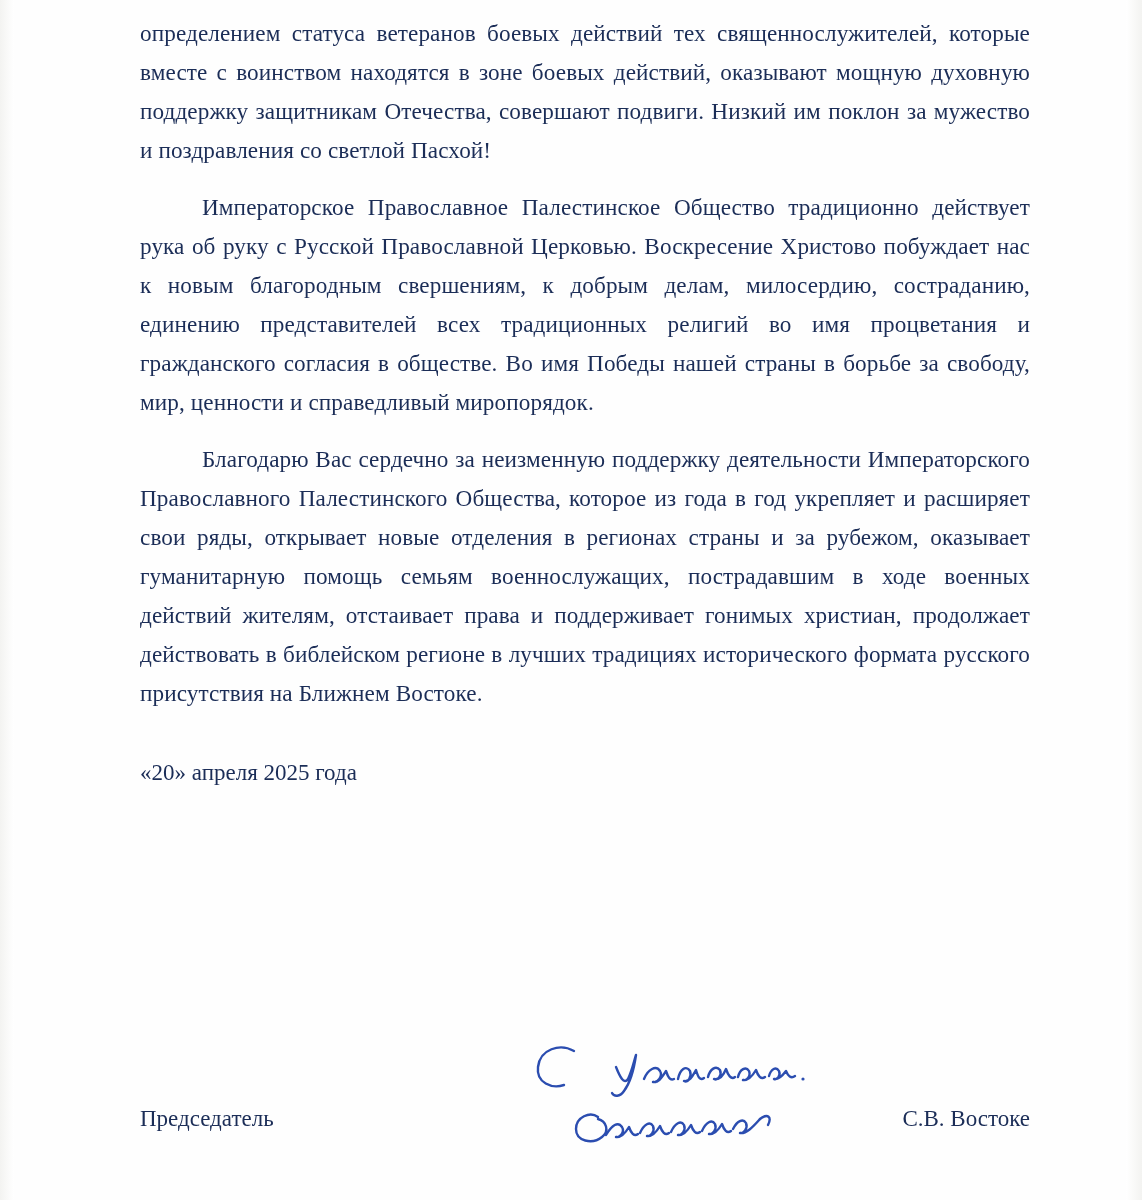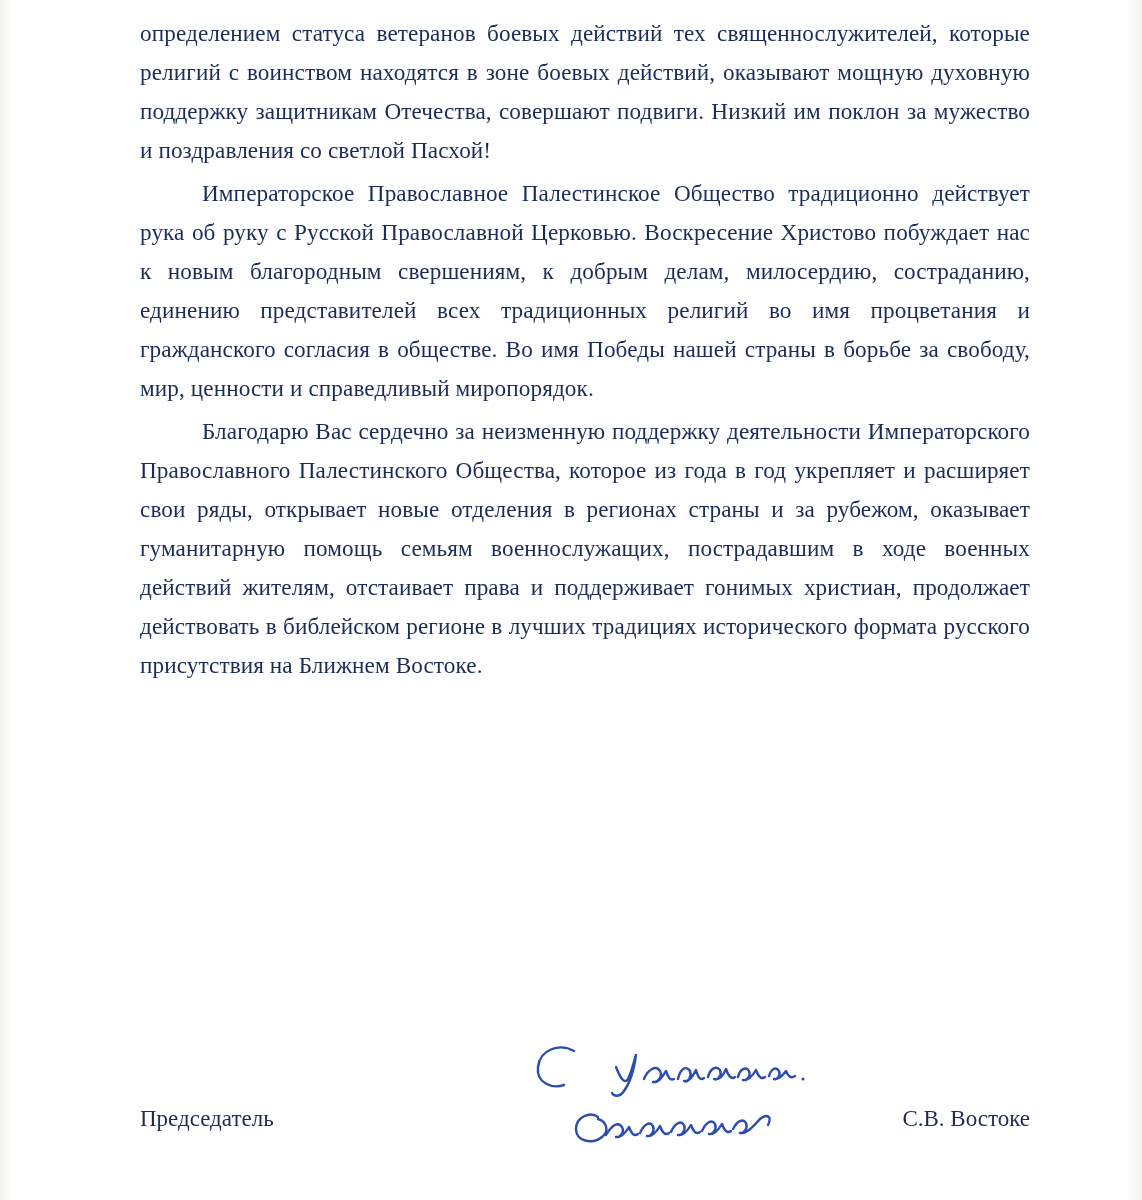--- a/index.html
+++ b/index.html
@@ -34,21 +34,21 @@
     text-align: justify;
     text-justify: inter-word;
     color: #1b2d57;
     margin: 0 0 0 0;
     letter-spacing: 0.1px;
   }
   .para.indent {
     text-indent: 62px;
   }
   .para + .para {
-    margin-top: 4px;
+    margin-top: 18px;
   }
   .date-line {
     font-size: 23px;
     line-height: 36px;
     color: #1b2d57;
     margin-top: 42px;
   }
   .signature-block {
     position: absolute;
     left: 140px;
@@ -100,23 +100,24 @@
 </style>
 </head>
 <body>
 
 <div class="page">
 
   <div class="scan-edge-left"></div>
   <div class="scan-edge-right"></div>
 
   <div class="doc-body">
-    <p class="para">определением статуса ветеранов боевых действий тех священнослужителей, которые религий с воинством находятся в зоне боевых действий, оказывают мощную духовную поддержку защитникам Отечества, совершают подвиги.  Низкий им поклон за мужество и поздравления со светлой Пасхой!</p>
+    <p class="para">определением статуса ветеранов боевых действий тех священнослужителей, которые вместе с воинством находятся в зоне боевых действий, оказывают мощную духовную поддержку защитникам Отечества, совершают подвиги.  Низкий им поклон за мужество и поздравления со светлой Пасхой!</p>
     <p class="para indent">Императорское Православное Палестинское Общество традиционно действует рука об руку с Русской Православной Церковью. Воскресение Христово побуждает нас к новым  благородным свершениям, к добрым делам, милосердию, состраданию, единению представителей всех традиционных религий во имя процветания и гражданского согласия в обществе. Во имя Победы нашей страны в борьбе за свободу, мир, ценности и справедливый миропорядок.</p>
     <p class="para indent">Благодарю Вас сердечно за неизменную поддержку деятельности Императорского Православного Палестинского Общества, которое из года в год укрепляет и расширяет свои ряды, открывает новые отделения в регионах страны и за рубежом, оказывает гуманитарную помощь семьям военнослужащих, пострадавшим в ходе военных действий жителям, отстаивает права  и поддерживает гонимых христиан, продолжает действовать в библейском регионе в  лучших традициях исторического формата  русского присутствия на Ближнем Востоке.</p>
+    <div class="date-line">«20» апреля 2025 года</div>
   </div>
 
   <div class="handwriting">
     <svg width="330" height="140" viewBox="0 0 330 140" xmlns="http://www.w3.org/2000/svg">
       <g fill="none" stroke="#2b4db0" stroke-width="2.4" stroke-linecap="round" stroke-linejoin="round">
 
         <path d="M54 26 C 40 18, 20 24, 18 42 C 16 58, 32 64, 44 60"></path>
 
         <path d="M96 42 C 100 52, 104 60, 108 54 C 112 46, 114 36, 116 30 C 114 44, 110 58, 104 66 C 100 72, 94 72, 92 68"></path>
         <path d="M124 54 C 128 44, 136 40, 140 46 C 143 51, 138 58, 133 57 C 139 58, 142 52, 146 46 C 148 52, 150 56, 154 54"></path>

